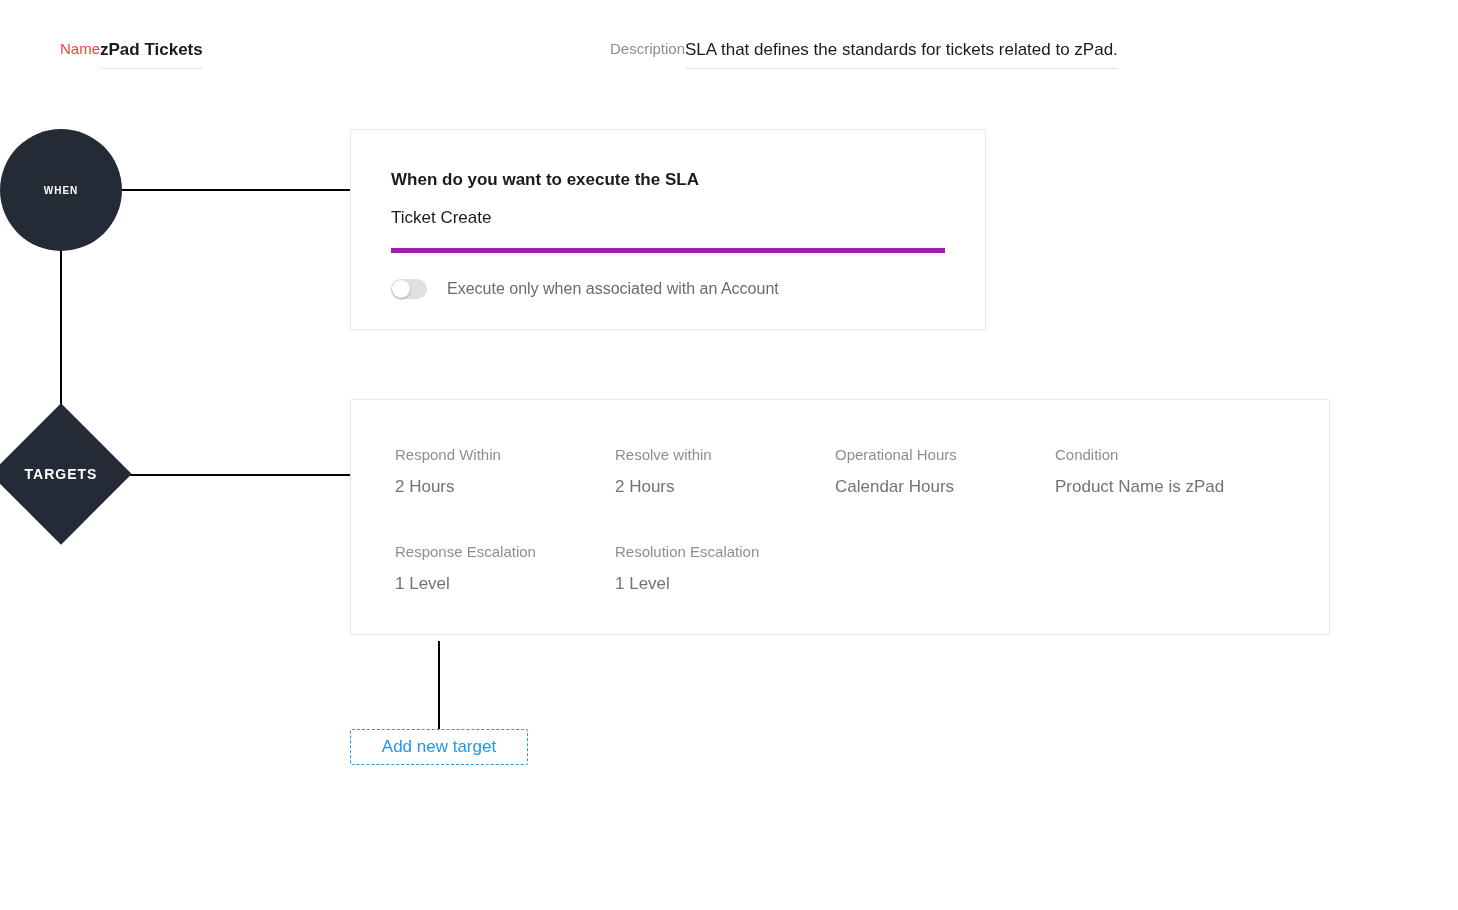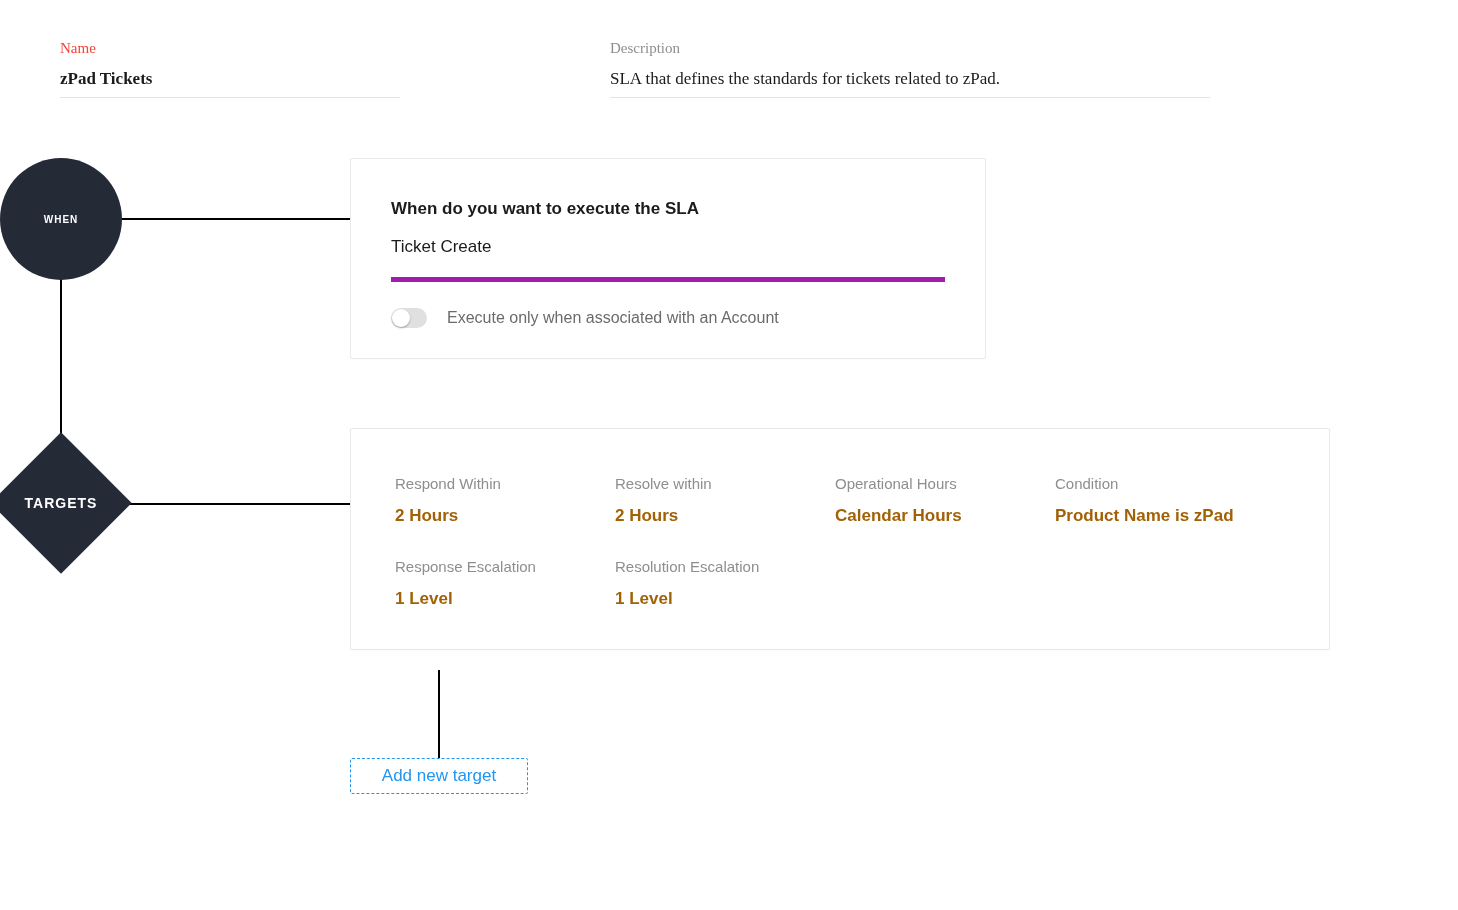--- a/index.html
+++ b/index.html
@@ -12,21 +12,21 @@
     position: relative;
     overflow: hidden;
   }
 
   
   .header-row {
     display: flex;
     padding: 40px 60px 0 60px;
     gap: 210px;
   }
-  .field-group { display: flex; flex-direction: column; font-family: Liberation Serif, serif; }
+  .field-group { display: flex; flex-direction: row; }
   .field-group.name { width: 340px; }
   .field-group.desc { width: 600px; }
   .field-label {
     font-size: 15px;
     color: #8e8e8e;
     margin-bottom: 12px;
     font-weight: 400;
   }
   .field-label.required { color: #f44336; }
   .field-value {
@@ -149,32 +149,32 @@
 
   .card-targets {
     left: 350px;
     top: 270px;
     width: 980px;
     padding: 46px 40px 40px 44px;
   }
   .targets-grid {
     display: grid;
     grid-template-columns: 220px 220px 220px 1fr;
-    row-gap: 32px;
+    row-gap: 46px;
   }
   .tg-item .tg-label {
     font-size: 15px;
     color: #8e8e8e;
     margin-bottom: 14px;
     font-weight: 400;
   }
   .tg-item .tg-value {
     font-size: 17px;
-    color: #a16207;
-    font-weight: 700;
+    color: #737373;
+    font-weight: 400;
   }
 
   
   .add-target {
     position: absolute;
     left: 350px;
     top: 600px;
     width: 178px;
     height: 36px;
     border: 1.5px dashed #2196f3;

